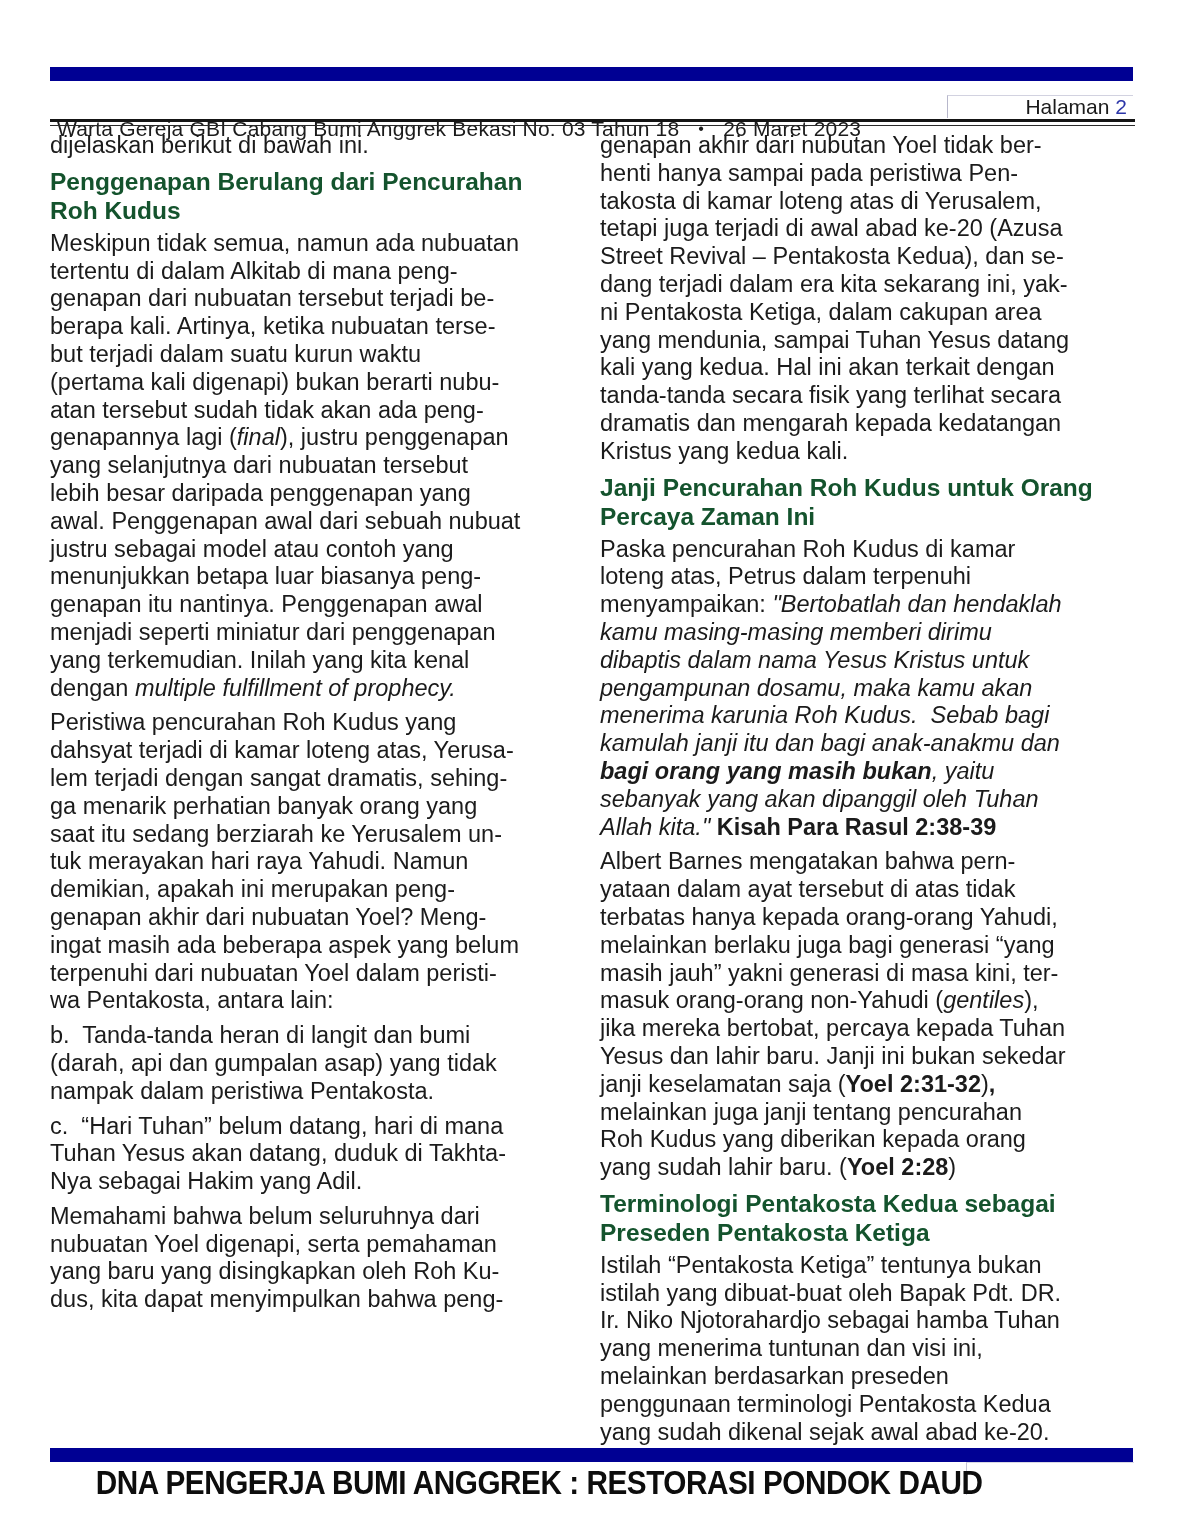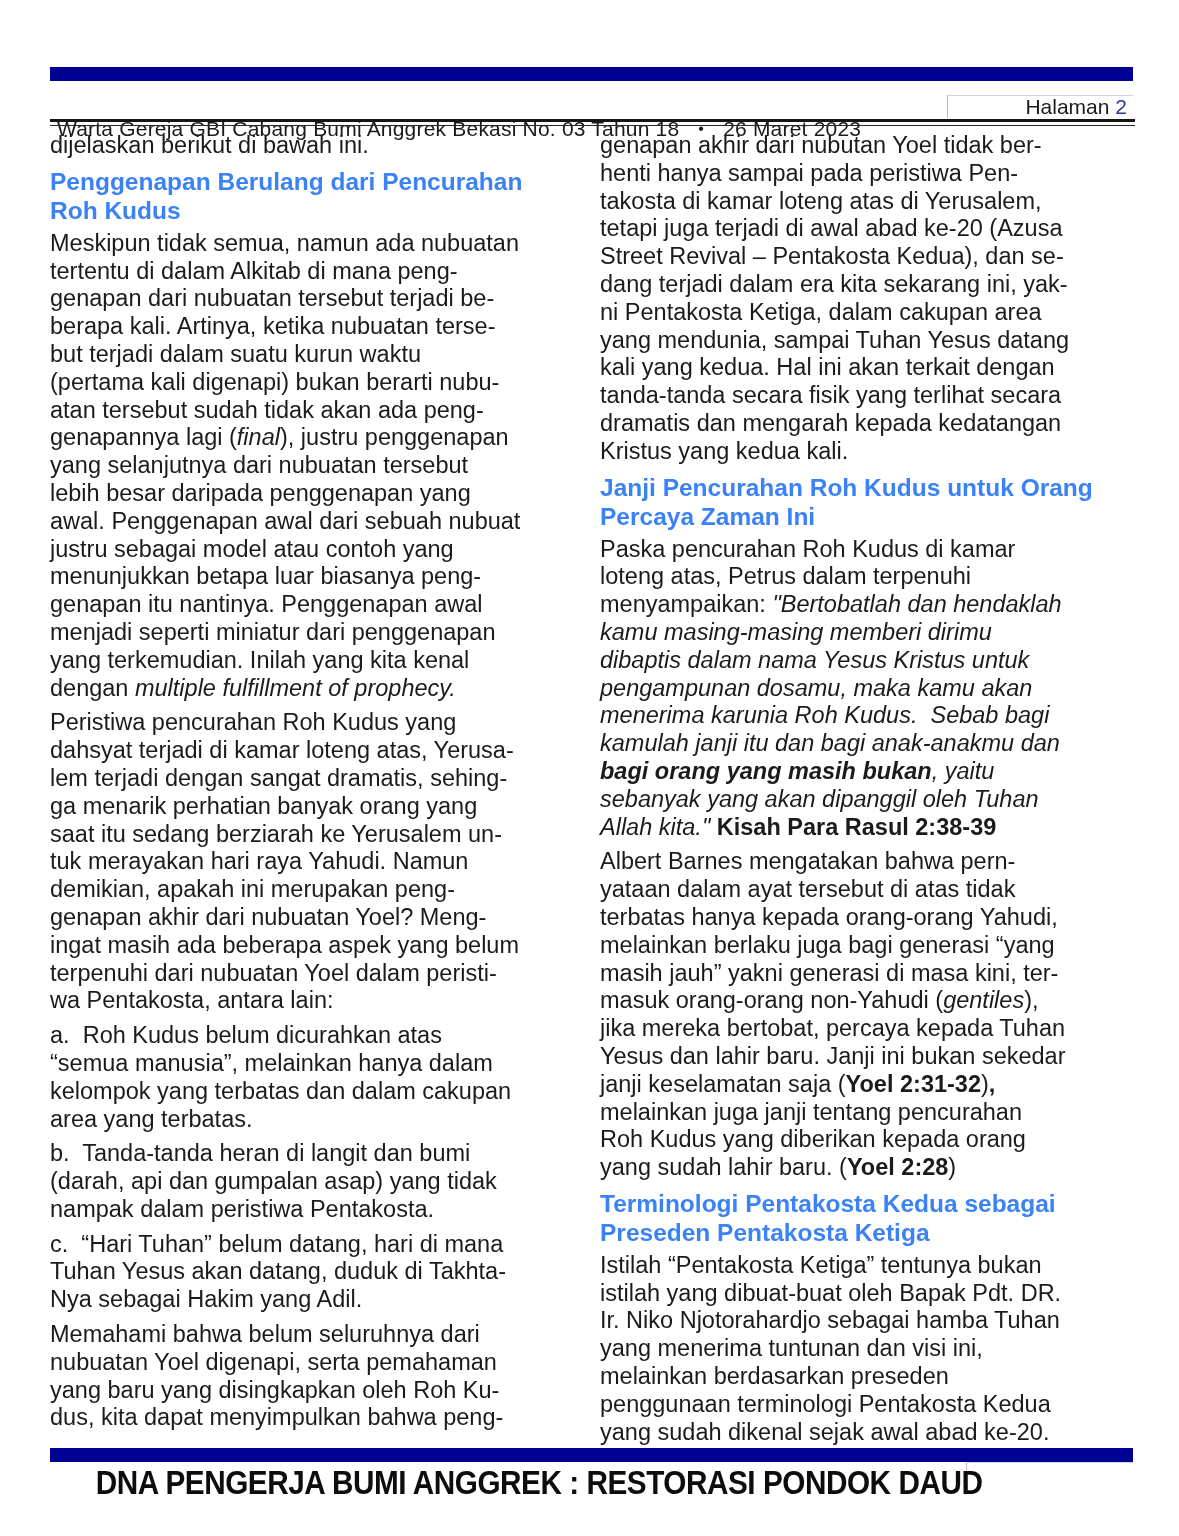--- a/index.html
+++ b/index.html
@@ -11,21 +11,21 @@
   .header-right{width:186px;box-sizing:border-box;border-left:1px solid #b7b7cb;border-top:1px solid #d2d2e0;
         display:flex;align-items:center;justify-content:flex-end;padding-right:6px;margin-top:14px;}
   .dot{font-size:16px;}
   .pagenum{color:#2b35a8;}
   .rule{position:absolute;left:50px;top:119px;width:1085px;height:3px;
         border-top:3px solid #151515;border-bottom:1px solid #2a2a2a;}
   .col{position:absolute;top:132px;font-size:23.5px;line-height:27.8px;}
   .col-left{left:50px;width:545px;}
   .col-right{left:600px;width:570px;}
   .para{white-space:pre-line;margin:0 0 7px 0;}
-  .heading{white-space:pre-line;margin:2px 0 5px 0;font-weight:bold;font-size:24.5px;line-height:29px;color:#3b82f6;}
+  .heading{white-space:pre-line;margin:2px 0 5px 0;font-weight:bold;font-size:24.5px;line-height:29px;color:#14532d;}
   span.r{font-style:normal;font-weight:normal;}
   span.b{font-weight:bold;}
   span.i{font-style:italic;}
   span.bi{font-weight:bold;font-style:italic;}
   .bottom-bar{position:absolute;left:50px;top:1448px;width:1083px;height:14px;background:#000093;}
   .bottom-ghost{position:absolute;left:966px;top:1462px;width:167px;height:32px;
         border-left:1px solid #c4c4d6;border-top:1px solid #d8d8e4;}
   .footer-text{position:absolute;left:50px;top:1464px;width:916px;text-align:center;font-weight:bold;
         font-size:33px;letter-spacing:-.5px;transform:scaleX(.9);transform-origin:center;
         white-space:nowrap;color:#0d0d0d;}
@@ -74,24 +74,20 @@
 dahsyat terjadi di kamar loteng atas, Yerusa-
 lem terjadi dengan sangat dramatis, sehing-
 ga menarik perhatian banyak orang yang
 saat itu sedang berziarah ke Yerusalem un-
 tuk merayakan hari raya Yahudi. Namun
 demikian, apakah ini merupakan peng-
 genapan akhir dari nubuatan Yoel? Meng-
 ingat masih ada beberapa aspek yang belum
 terpenuhi dari nubuatan Yoel dalam peristi-
 wa Pentakosta, antara lain:</span></div>
-      <div class="para"><span class="r">a.&nbsp; Roh Kudus belum dicurahkan atas
-“semua manusia”, melainkan hanya dalam
-kelompok yang terbatas dan dalam cakupan
-area yang terbatas.</span></div>
       <div class="para"><span class="r">b.&nbsp; Tanda-tanda heran di langit dan bumi
 (darah, api dan gumpalan asap) yang tidak
 nampak dalam peristiwa Pentakosta.</span></div>
       <div class="para"><span class="r">c.&nbsp; “Hari Tuhan” belum datang, hari di mana
 Tuhan Yesus akan datang, duduk di Takhta-
 Nya sebagai Hakim yang Adil.</span></div>
       <div class="para"><span class="r">Memahami bahwa belum seluruhnya dari
 nubuatan Yoel digenapi, serta pemahaman
 yang baru yang disingkapkan oleh Roh Ku-
 dus, kita dapat menyimpulkan bahwa peng-</span></div>

